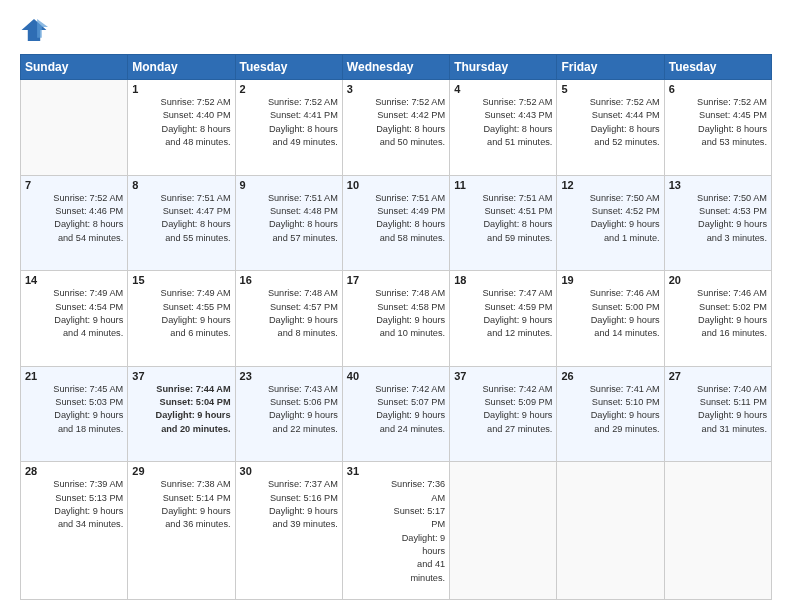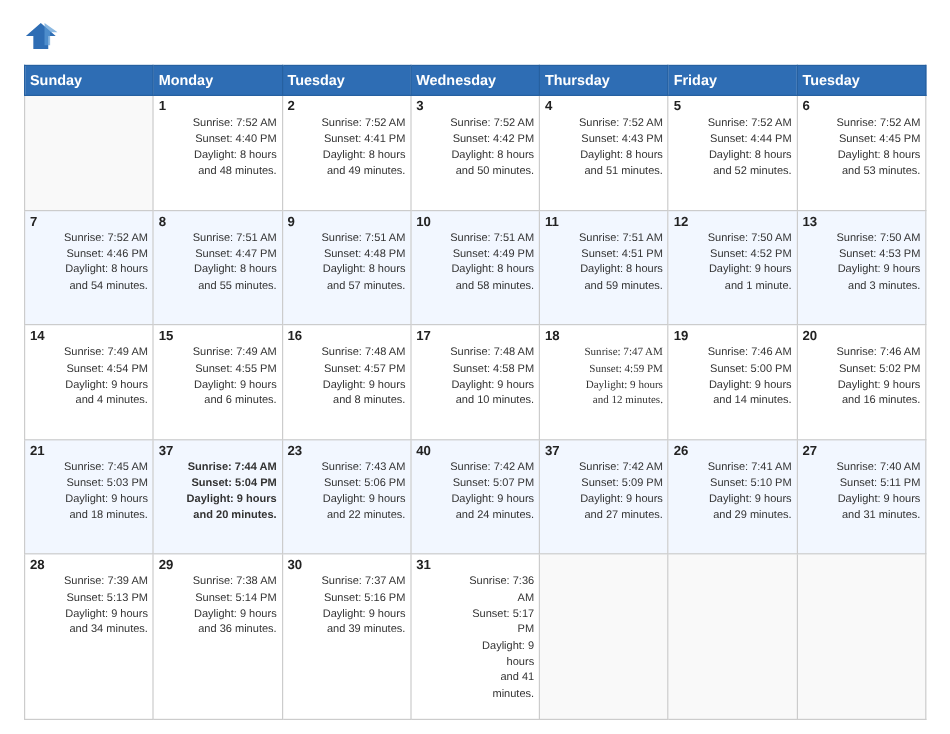--- a/index.html
+++ b/index.html
@@ -258,21 +258,21 @@
           </td>
           <td>
             <div class="day-num">17</div>
             <div class="day-info" style="white-space: pre-line;">Sunrise: 7:48 AM
 Sunset: 4:58 PM
 Daylight: 9 hours
 and 10 minutes.</div>
           </td>
           <td>
             <div class="day-num">18</div>
-            <div class="day-info" style="white-space: pre-line; font-family: Liberation Serif, serif;">Sunrise: 7:47 AM
+            <div class="day-info" style="white-space: pre-line;">Sunrise: 7:47 AM
 Sunset: 4:59 PM
 Daylight: 9 hours
 and 12 minutes.</div>
           </td>
           <td>
             <div class="day-num">19</div>
             <div class="day-info" style="white-space: pre-line;">Sunrise: 7:46 AM
 Sunset: 5:00 PM
 Daylight: 9 hours
 and 14 minutes.</div>

